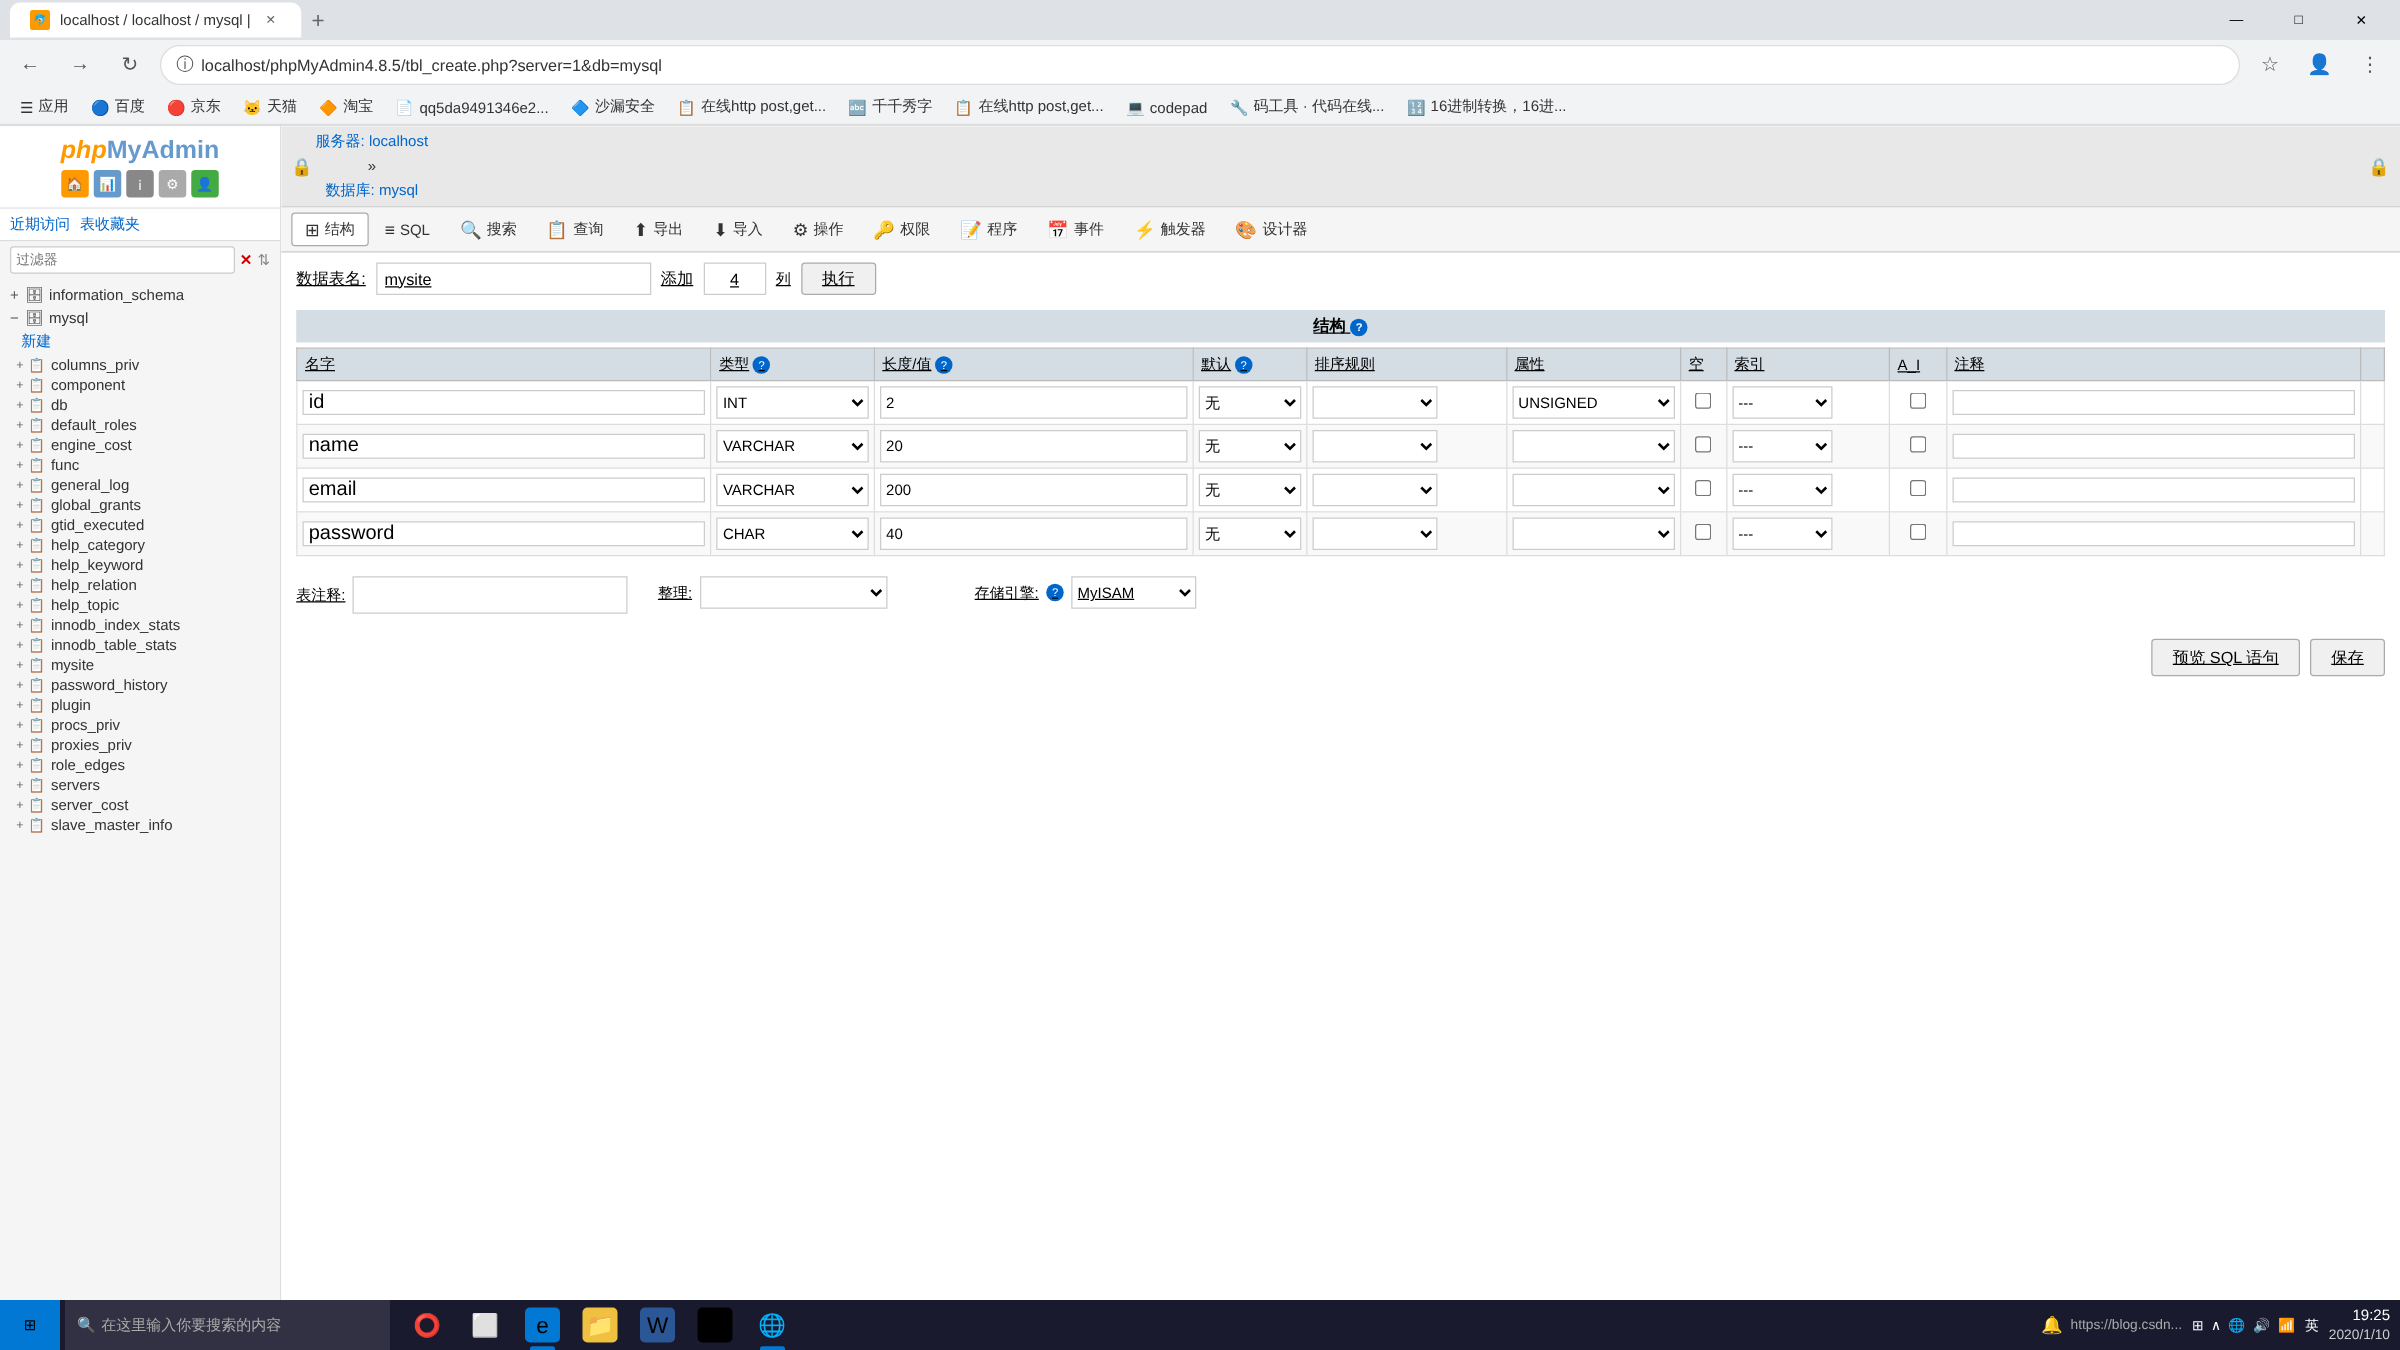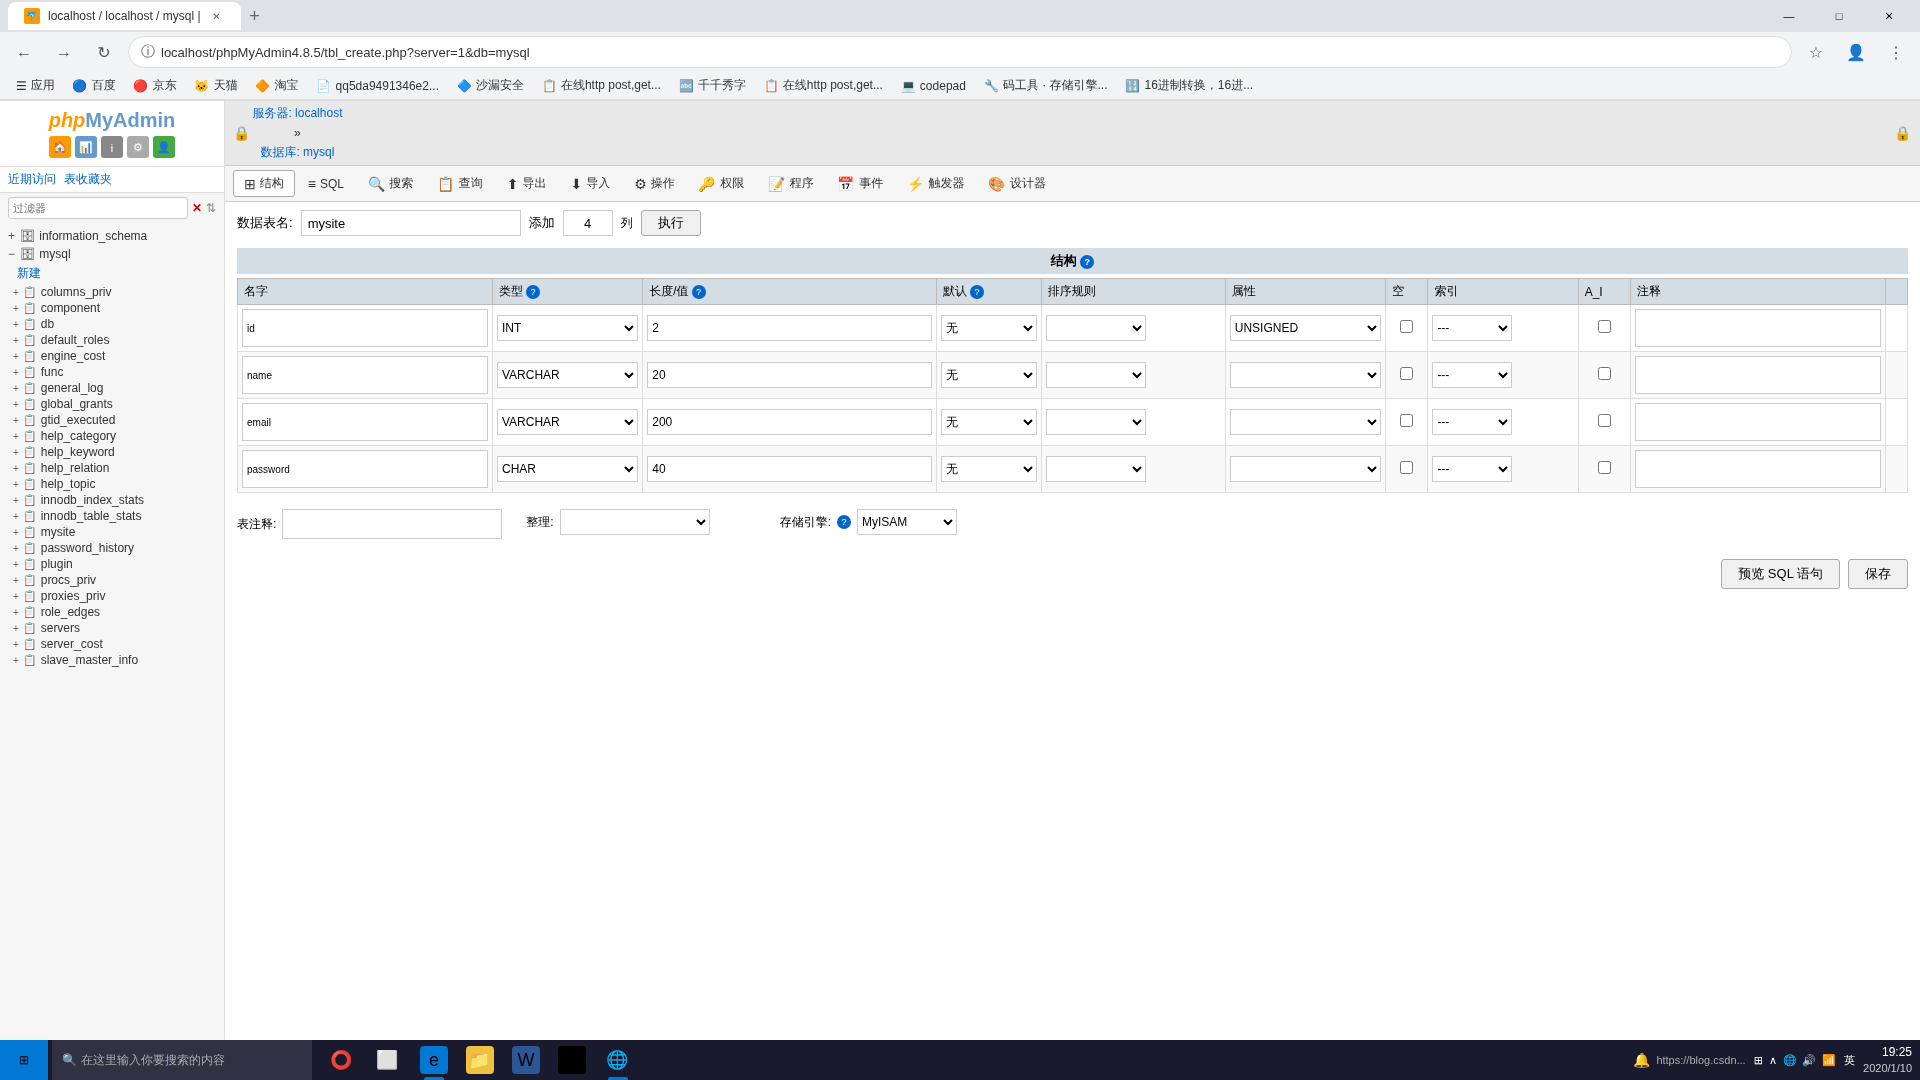--- a/index.html
+++ b/index.html
@@ -61,37 +61,37 @@
     .breadcrumb { font-size: 12px; color: #333; margin-right: 8px; display: flex; align-items: center; gap: 4px; flex-direction: column; }
     .breadcrumb a { color: #06c; text-decoration: none; }
     .lock-icon { color: #888; font-size: 14px; }
 
     .toolbar { background: #f5f5f5; border-bottom: 1px solid #ccc; padding: 4px 8px; display: flex; align-items: center; gap: 2px; }
     .tool-btn { display: flex; align-items: center; gap: 4px; padding: 4px 10px; font-size: 12px; color: #333; cursor: pointer; border: 1px solid transparent; border-radius: 3px; white-space: nowrap; }
     .tool-btn.active { background: #fff; border-color: #aaa; }
     .tool-btn .t-icon { font-size: 14px; }
 
     
-    .form-area { padding: 8px 12px; flex: 1; overflow-y: auto; }
+    .form-area { padding: 8px 12px; flex: 1; overflow-y: auto; text-decoration: underline; }
     .table-name-row { display: flex; align-items: center; gap: 8px; margin-bottom: 12px; }
     .table-name-row label { font-size: 13px; }
     .table-name-input { height: 26px; border: 1px solid #ccc; padding: 0 6px; font-size: 13px; width: 220px; }
     .add-label { font-size: 13px; }
     .col-count-input { height: 26px; width: 50px; border: 1px solid #ccc; padding: 0 6px; font-size: 13px; text-align: center; }
     .execute-btn { height: 26px; padding: 0 16px; background: #f0f0f0; border: 1px solid #aaa; border-radius: 3px; font-size: 13px; cursor: pointer; }
 
     .structure-header { background: #d4dde4; padding: 4px 8px; font-size: 13px; font-weight: bold; text-align: center; margin-bottom: 4px; }
 
     .col-table { width: 100%; border-collapse: collapse; font-size: 12px; }
     .col-table th { background: #d4dde4; padding: 4px 6px; text-align: left; border: 1px solid #bbb; white-space: nowrap; font-weight: normal; }
     .col-table td { padding: 4px 4px; border: 1px solid #ddd; vertical-align: middle; }
     .col-table tr:nth-child(even) td { background: #f9f9f9; }
     .col-table tr:nth-child(odd) td { background: #fff; }
 
-    .field-input { width: 100%; height: 38px; border: 1px solid #ccc; padding: 0 4px; font-size: 10px; }
+    .field-input { width: 100%; height: 20px; border: 1px solid #ccc; padding: 0 4px; font-size: 16px; }
     .field-select { width: 100%; height: 26px; border: 1px solid #ccc; font-size: 12px; background: #fff; }
     .field-number { width: 100%; height: 26px; border: 1px solid #ccc; padding: 0 4px; font-size: 12px; }
     .comment-input { height: 36px; border: 1px solid #ccc; padding: 0 4px; font-size: 12px; flex: 1; }
     .collation-select { height: 26px; border: 1px solid #ccc; font-size: 12px; background: #fff; min-width: 150px; }
     .engine-select { height: 26px; border: 1px solid #ccc; font-size: 12px; background: #fff; min-width: 100px; }
     .preview-btn { height: 30px; padding: 0 16px; background: #f0f0f0; border: 1px solid #aaa; border-radius: 3px; font-size: 13px; cursor: pointer; }
     .save-btn { height: 30px; padding: 0 16px; background: #f0f0f0; border: 1px solid #aaa; border-radius: 3px; font-size: 13px; cursor: pointer; }
 
     
     .taskbar { position: fixed; bottom: 0; left: 0; width: 1920px; height: 40px; background: #1a1a2e; display: flex; align-items: center; }
@@ -147,21 +147,21 @@
     <div class="bookmark-item">🔵 <span>百度</span></div>
     <div class="bookmark-item">🔴 <span>京东</span></div>
     <div class="bookmark-item">🐱 <span>天猫</span></div>
     <div class="bookmark-item">🔶 <span>淘宝</span></div>
     <div class="bookmark-item">📄 <span>qq5da9491346e2...</span></div>
     <div class="bookmark-item">🔷 <span>沙漏安全</span></div>
     <div class="bookmark-item">📋 <span>在线http post,get...</span></div>
     <div class="bookmark-item">🔤 <span>千千秀字</span></div>
     <div class="bookmark-item">📋 <span>在线http post,get...</span></div>
     <div class="bookmark-item">💻 <span>codepad</span></div>
-    <div class="bookmark-item">🔧 <span>码工具 · 存储引擎...</span></div>
+    <div class="bookmark-item">🔧 <span>码工具 · 代码在线...</span></div>
     <div class="bookmark-item">🔢 <span>16进制转换，16进...</span></div>
   </div>
 </div>
 
 <div class="app-body">
 
   <div class="sidebar">
     <div class="sidebar-logo">
       <div style="text-align:left;">
         <div style="font-size:20px; font-weight:bold; color:#f90; font-style:italic;">php<span style="color:#6699cc; font-style:normal;">MyAdmin</span></div>

